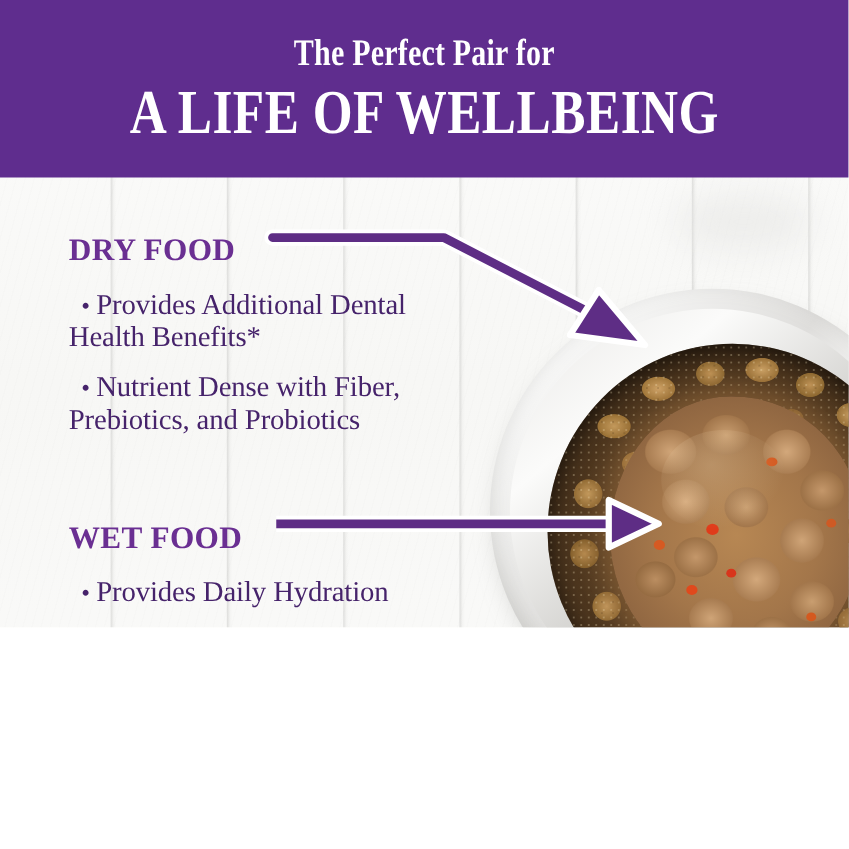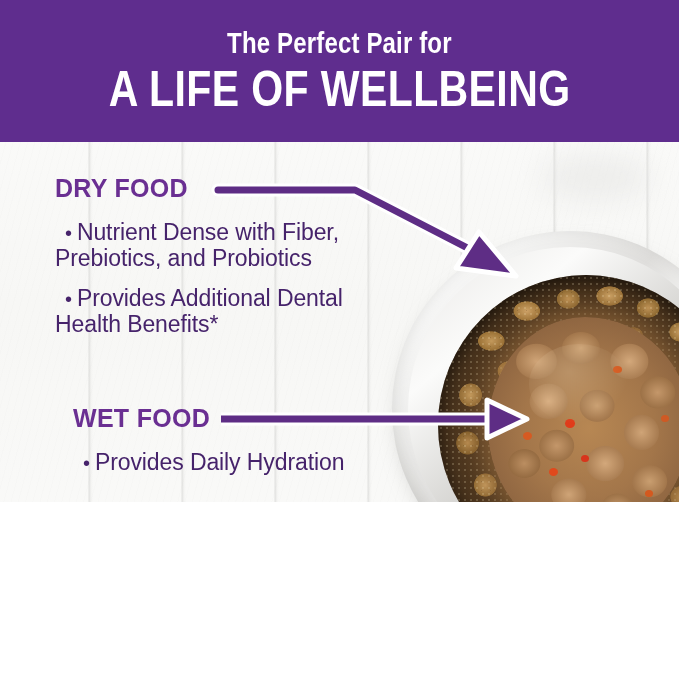--- a/index.html
+++ b/index.html
@@ -6,21 +6,21 @@
     margin: 0;
     padding: 0;
     background: #ffffff;
   }
   #page {
     position: relative;
     width: 679px;
     height: 502px;
     overflow: hidden;
     background: #fdfdfc;
-    font-family: Liberation Sans, sans-serif;
+    font-family: Liberation Serif, serif;
     -webkit-font-smoothing: antialiased;
   }
 
   
   .bg-wood {
     position: absolute;
     left: 0; top: 0;
     width: 679px; height: 679px;
     background:
       repeating-linear-gradient(
@@ -204,20 +204,21 @@
     position: absolute;
     left: 20%; top: 12%;
     width: 50%; height: 36%;
     border-radius: 50%;
     background: radial-gradient(ellipse at 40% 35%, rgba(255,235,200,0.22) 0%, rgba(255,235,200,0) 70%);
   }
 
   
   .callout {
     position: absolute;
+    margin-top: 12px;
   }
   .section-title {
     font-size: 25px;
     font-weight: bold;
     color: #6a2f92;
     letter-spacing: .3px;
     line-height: 1;
     margin: 0;
     white-space: nowrap;
   }
@@ -296,29 +297,29 @@
           </div>
         </div>
       </div>
     </div>
   </div>
 
   <div class="callout" style="left:55px; top:176px; width:320px;">
     <div class="section-title">DRY FOOD</div>
     <ul class="bullet-list" style="margin-top:18px;">
       <li class="bullet-item">
-        <span class="dot">•</span><span>Nutrient Dense with Fiber, Prebiotics, and Probiotics</span>
+        <span class="dot">•</span><span>Provides Additional Dental Health Benefits*</span>
       </li>
       <li class="bullet-item">
-        <span class="dot">•</span><span>Provides Additional Dental Health Benefits*</span>
+        <span class="dot">•</span><span>Nutrient Dense with Fiber, Prebiotics, and Probiotics</span>
       </li>
     </ul>
   </div>
 
-  <div class="callout" style="left:73px; top:406px; width:280px;">
+  <div class="callout" style="left:55px; top:406px; width:280px;">
     <div class="section-title">WET FOOD</div>
     <ul class="bullet-list" style="margin-top:18px;">
       <li class="bullet-item">
         <span class="dot">•</span><span>Provides Daily Hydration</span>
       </li>
     </ul>
   </div>
 
   <svg class="arrow-svg" viewBox="0 0 679 679">
 

